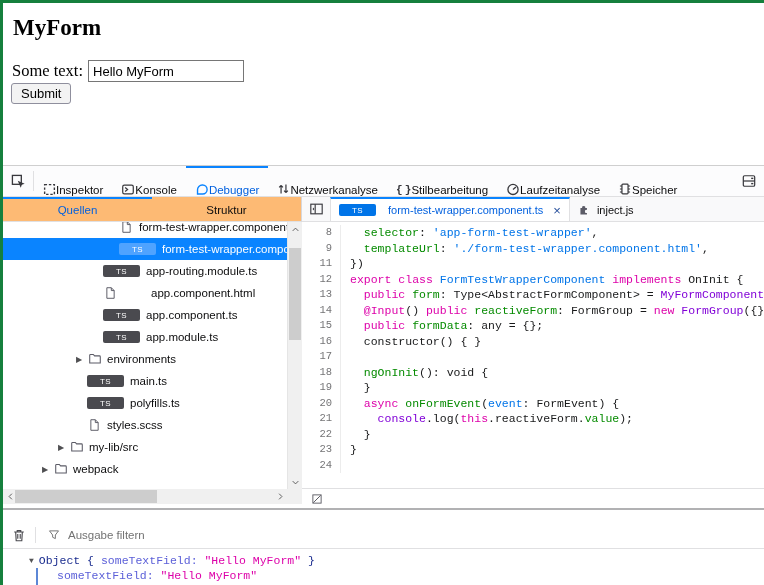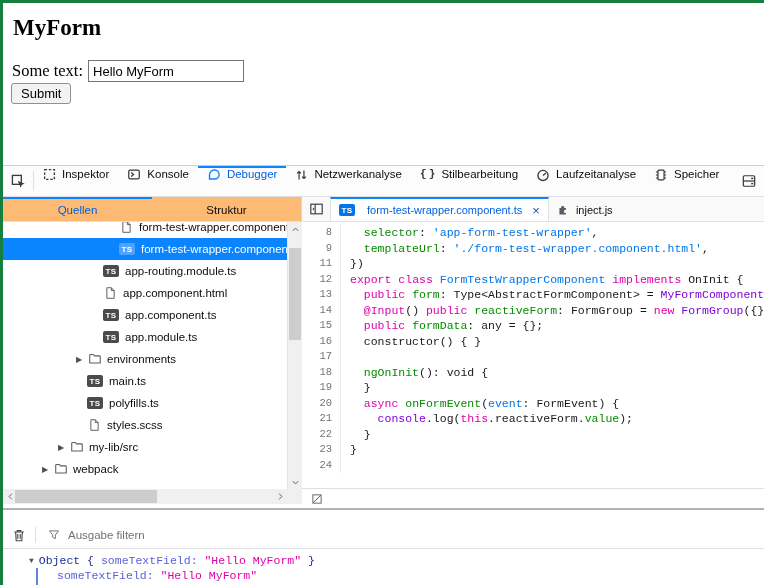--- a/index.html
+++ b/index.html
@@ -11,21 +11,21 @@
   .page-title{position:absolute;left:10px;top:12px;font-family:"Liberation Serif",serif;font-weight:bold;font-size:23px;color:#000;}
   .form-row{position:absolute;left:9px;top:57px;display:flex;align-items:center;}
   .form-label{font-family:"Liberation Serif",serif;font-size:16.5px;color:#000;margin-right:5px;}
   .text-input{width:146px;height:18px;border:1px solid #767676;font-family:"Liberation Sans",sans-serif;font-size:13px;padding:1px 4px;color:#000;}
   .submit-btn{position:absolute;left:8px;top:80px;height:21px;padding:0 9px;background:#f3f3f3;border:1px solid #8f8f9d;border-radius:3px;font-family:"Liberation Sans",sans-serif;font-size:13px;color:#000;}
 
   
   .dt-toolbar{position:absolute;left:0;top:163px;width:100%;height:30px;background:#fcfcfd;border-bottom:1px solid #e0e0e2;display:flex;align-items:stretch;}
   .tool-btn{width:30px;display:flex;align-items:center;justify-content:center;color:#38383d;}
   .vsep{width:1px;background:#e0e0e2;margin:5px 0;}
-  .dt-tab{display:flex;align-items:flex-start;gap:6px;padding:0 9px;font-size:11.5px;color:#0c0c0d;border-top:2px solid transparent;cursor:default;}
+  .dt-tab{display:flex;align-items:flex-end;padding:0 9px;font-size:11.5px;color:#0c0c0d;border-top:2px solid transparent;cursor:default;}
   .dt-tab .ticon{color:#38383d;display:flex;}
   .dt-tab.active{color:#0060df;border-top-color:#0a84ff;}
   .dt-tab.active .ticon{color:#0a84ff;}
   .brace-glyph{font-family:"Liberation Mono",monospace;font-size:11px;font-weight:bold;}
   .dock-btn{margin-left:auto;width:32px;display:flex;align-items:center;justify-content:center;color:#38383d;}
 
   
   .panel-tabs{position:absolute;left:0;top:194px;width:298px;height:24px;background:#fdba74;border-bottom:1px solid #e0e0e2;border-right:1px solid #d7d7db;display:flex;}
   .panel-tab{flex:1;display:flex;align-items:center;justify-content:center;font-size:11.5px;color:#0c0c0d;border-top:2px solid transparent;}
   .panel-tab.active{color:#0060df;border-top-color:#0a84ff;}
@@ -35,21 +35,21 @@
   .src-tab.active{background:#fff;border-top-color:#0a84ff;color:#0060df;border-right:1px solid #e0e0e2;border-left:1px solid #e0e0e2;}
   .src-close{font-size:13px;color:#28509c;margin-left:4px;line-height:1;}
   .ext-icon{color:#5b5b66;display:flex;}
 
   
   .tree{position:absolute;left:0;top:219px;width:284px;height:267px;overflow:hidden;background:#fff;}
   .tree-inner{margin-top:-6px;}
   .tree-row{height:22px;display:flex;align-items:center;font-size:11.5px;color:#0c0c0d;white-space:nowrap;}
   .tree-row.selected{background:#0a84ff;color:#fff;}
   .tw-arrow{width:12px;font-size:8px;color:#4f4f52;flex:none;}
-  .ts-badge{flex:none;width:16px;height:12px;background:#4a4a4f;color:#fff;font-size:8px;font-weight:bold;display:flex;align-items:center;justify-content:center;border-radius:2px;margin-right:6px;letter-spacing:.3px;}
+  .ts-badge{flex:none;width:37px;height:12px;background:#4a4a4f;color:#fff;font-size:8px;font-weight:normal;display:flex;align-items:center;justify-content:center;border-radius:2px;margin-right:6px;letter-spacing:.3px;}
   .tree-row.selected .ts-badge{background:#4fa3ff;}
   .ficon{flex:none;width:14px;height:14px;color:#5b5b66;margin-right:5px;display:flex;}
 
   
   .vscroll{position:absolute;left:284px;top:219px;width:14px;height:267px;background:#f0f0f0;border-left:1px solid #e5e5e5;}
   .vscroll .arr{position:absolute;left:0;width:14px;height:14px;display:flex;align-items:center;justify-content:center;color:#505050;}
   .vscroll .thumb{position:absolute;left:1px;width:12px;top:26px;height:92px;background:#cdcdcd;}
   .hscroll{position:absolute;left:0;top:486px;width:284px;height:15px;background:#f0f0f0;}
   .hscroll .arr{position:absolute;top:0;width:14px;height:15px;display:flex;align-items:center;justify-content:center;color:#505050;}
   .hscroll .thumb{position:absolute;top:1px;height:13px;left:12px;width:142px;background:#cdcdcd;}
@@ -212,21 +212,21 @@
           <span>form-test-wrapper.component.html</span>
         </div>
         <div class="tree-row selected" style="padding-left: 116px;">
           <span class="ts-badge">TS</span>
           <span>form-test-wrapper.component.ts</span>
         </div>
         <div class="tree-row" style="padding-left: 100px;">
           <span class="ts-badge">TS</span>
           <span>app-routing.module.ts</span>
         </div>
-        <div class="tree-row" style="padding-left: 101px;">
+        <div class="tree-row" style="padding-left: 101px; gap: 28px;">
           <span class="ficon">
             <svg width="13" height="14" viewBox="0 0 16 16">
               <path d="M3.5 1.5h5.5l3.5 3.5v9.5h-9Z" fill="none" stroke="currentColor" stroke-width="1.2"></path>
               <path d="M9 1.5V5h3.5" fill="none" stroke="currentColor" stroke-width="1.2"></path>
             </svg>
           </span>
           <span>app.component.html</span>
         </div>
         <div class="tree-row" style="padding-left: 100px;">
           <span class="ts-badge">TS</span>

